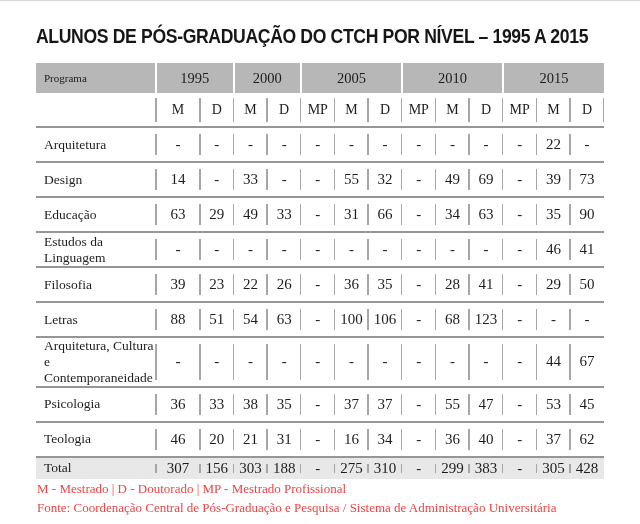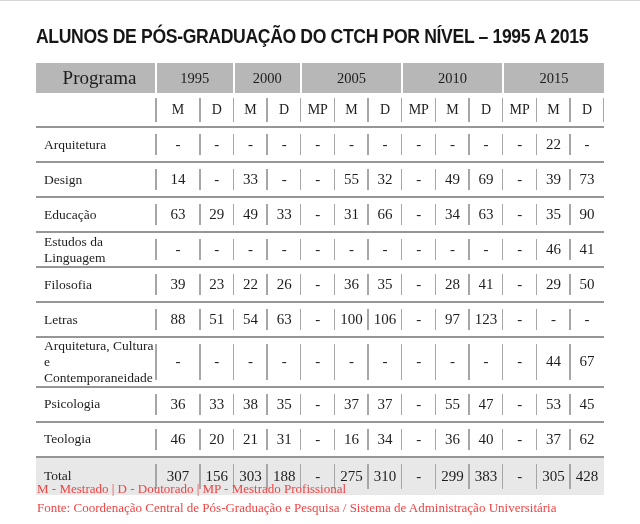--- a/index.html
+++ b/index.html
@@ -24,40 +24,40 @@
   table.data{position:absolute;left:36px;top:62px;width:568px;
              border-collapse:collapse;table-layout:fixed;}
   col.c-prog{width:120px;}
   col.c-first{width:44px;}
 
   th,td{font-weight:normal;position:relative;}
 
   
   tr.band th{background:var(--header-bg);height:30px;font-size:14.5px;
              text-align:center;vertical-align:middle;color:#1c1c1c;}
-  tr.band th.prog-head{text-align:center;padding-left:8px;font-size:19px;}
+  tr.band th.prog-head{text-align:left;padding-left:8px;font-size:11px;}
   tr.band th + th{border-left:2px solid #fff;margin-top:28px;}
 
   
   tr.sub th{background:#fff;height:34px;font-size:14px;text-align:center;
             vertical-align:middle;border-bottom:2px solid var(--rule);}
   tr.sub th.blank{background:#fff;}
   tr.sub th.colhead::before{content:"";position:absolute;left:-1px;top:5px;bottom:4px;
             width:1.5px;background:var(--vline);}
   tr.sub th.colhead:last-child::after{content:"";position:absolute;right:0;top:5px;bottom:4px;
             width:1.5px;background:var(--vline);}
 
   
   tbody td{height:35px;vertical-align:middle;font-size:15px;}
   tbody tr + tr td{border-top:2px solid var(--rule);}
   td.prog{text-align:left;padding-left:8px;font-size:13.5px;line-height:1.18;}
   td.val{text-align:center;}
   td.val::before{content:"";position:absolute;left:-1px;top:6px;bottom:6px;
             width:1.5px;background:var(--vline);}
-  tr.total td{background:var(--total-bg);height:38px;}
+  tr.total td{background:var(--total-bg);height:22px;}
 
   .footnotes{position:absolute;left:37px;top:479px;font-size:13px;
              line-height:18.5px;color:#ef4444;}
 </style>
 </head>
 <body>
 
 <div class="page">
 
   <div class="title">ALUNOS DE PÓS-GRADUAÇÃO DO CTCH POR NÍVEL – 1995 A 2015</div>
@@ -189,21 +189,21 @@
         <tr>
           <td class="prog">Letras</td>
           <td class="val">88</td>
           <td class="val">51</td>
           <td class="val">54</td>
           <td class="val">63</td>
           <td class="val">-</td>
           <td class="val">100</td>
           <td class="val">106</td>
           <td class="val">-</td>
-          <td class="val">97</td>
+          <td class="val">68</td>
           <td class="val">123</td>
           <td class="val">-</td>
           <td class="val">-</td>
           <td class="val">-</td>
         </tr>
         <tr>
           <td class="prog">Arquitetura, Cultura e Contemporaneidade</td>
           <td class="val">-</td>
           <td class="val">-</td>
           <td class="val">-</td>

